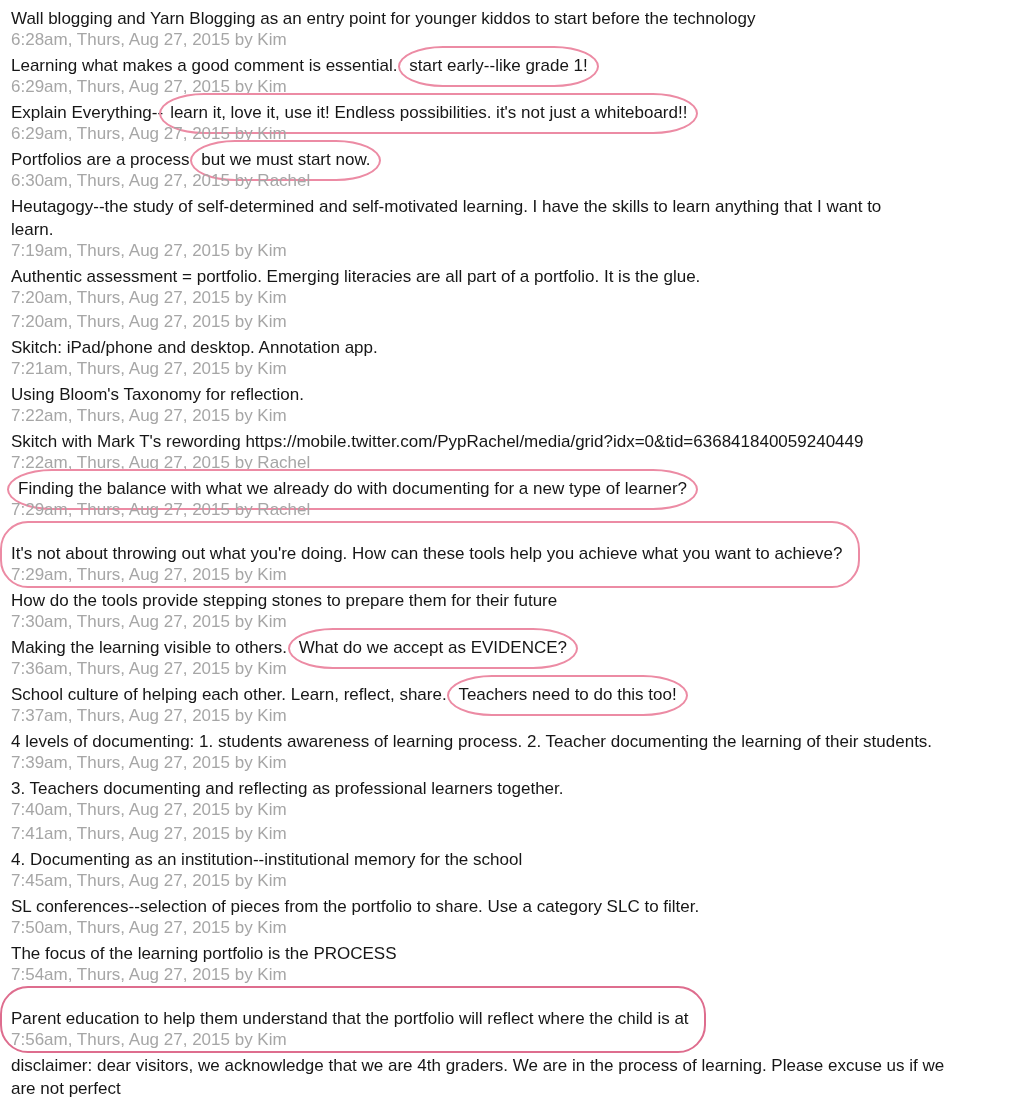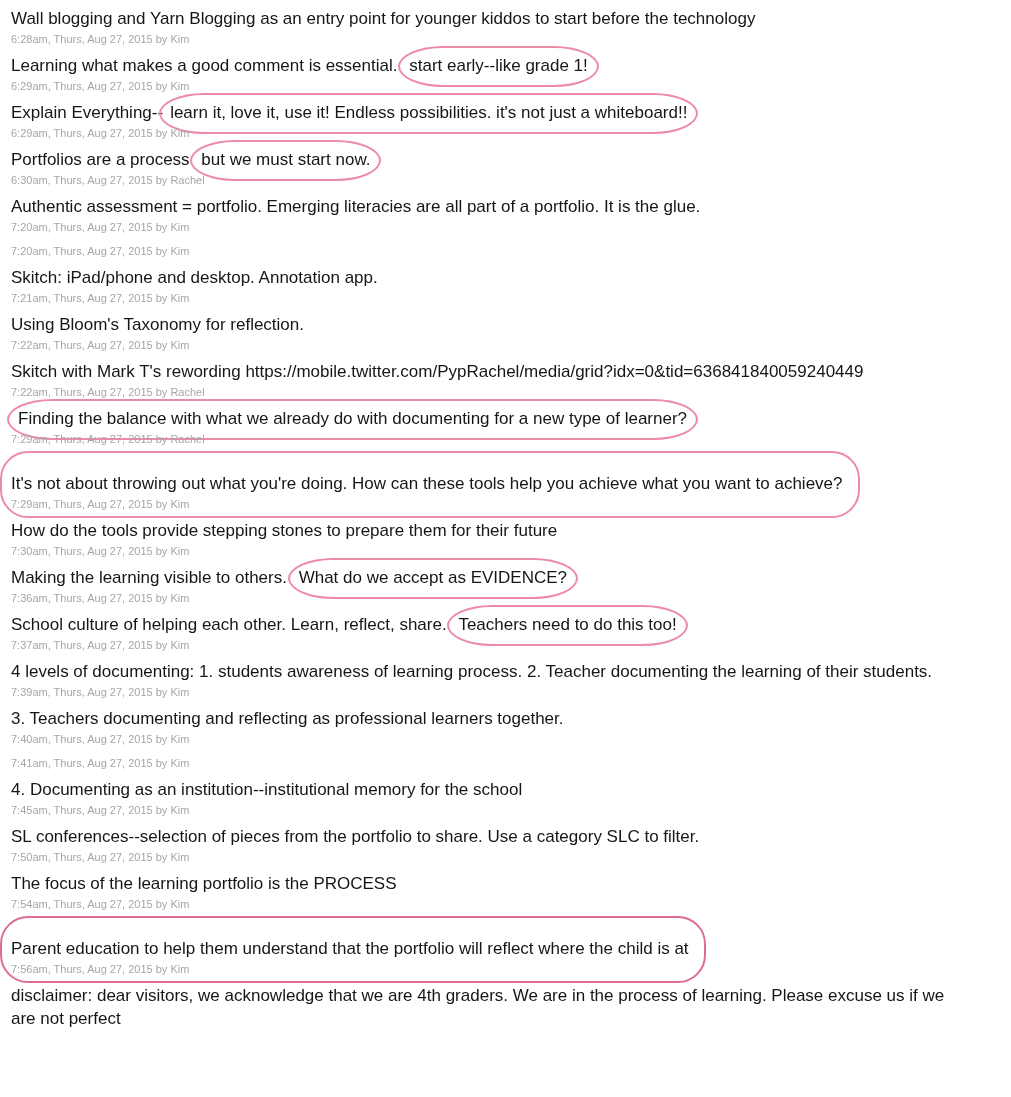--- a/index.html
+++ b/index.html
@@ -19,21 +19,21 @@
     width:1011px; height:1097px;
     padding:7px 8px 0 11px;
   }
   .entry{ margin:0 0 5px 0; position:relative; }
   .msg{
     font-size:17px; line-height:23px;
     color:var(--text);
     white-space:pre-wrap;
   }
   .ts{
-    font-size:11px; line-height:19px;
+    font-size:17px; line-height:19px;
     color:var(--muted);
   }
   
   .oval{
     border:2px solid var(--pink);
     border-radius:45px / 50%;
     padding:8px 9px 10px 9px;
     margin:0 -4px;
   }
   
@@ -58,20 +58,25 @@
       <div class="msg"><span class="seg">Learning what makes a good comment is essential. </span><span class="oval">start early--like grade 1!</span></div>
       <div class="ts">6:29am, Thurs, Aug 27, 2015 by Kim</div>
     </div>
     <div class="entry">
       <div class="msg"><span class="seg">Explain Everything--</span><span class="oval">learn it, love it, use it! Endless possibilities. it's not just a whiteboard!!</span></div>
       <div class="ts">6:29am, Thurs, Aug 27, 2015 by Kim</div>
     </div>
     <div class="entry">
       <div class="msg"><span class="seg">Portfolios are a process </span><span class="oval">but we must start now.</span></div>
       <div class="ts">6:30am, Thurs, Aug 27, 2015 by Rachel</div>
+    </div>
+    <div class="entry">
+      <div class="msg"><span class="seg">Heutagogy--the study of self-determined and self-motivated learning. I have the skills to learn anything that I want to
+learn.</span></div>
+      <div class="ts">7:19am, Thurs, Aug 27, 2015 by Kim</div>
     </div>
     <div class="entry">
       <div class="msg"><span class="seg">Authentic assessment = portfolio. Emerging literacies are all part of a portfolio. It is the glue.</span></div>
       <div class="ts">7:20am, Thurs, Aug 27, 2015 by Kim</div>
     </div>
     <div class="entry">
       <div class="ts">7:20am, Thurs, Aug 27, 2015 by Kim</div>
     </div>
     <div class="entry">
       <div class="msg"><span class="seg">Skitch: iPad/phone and desktop. Annotation app.</span></div>

